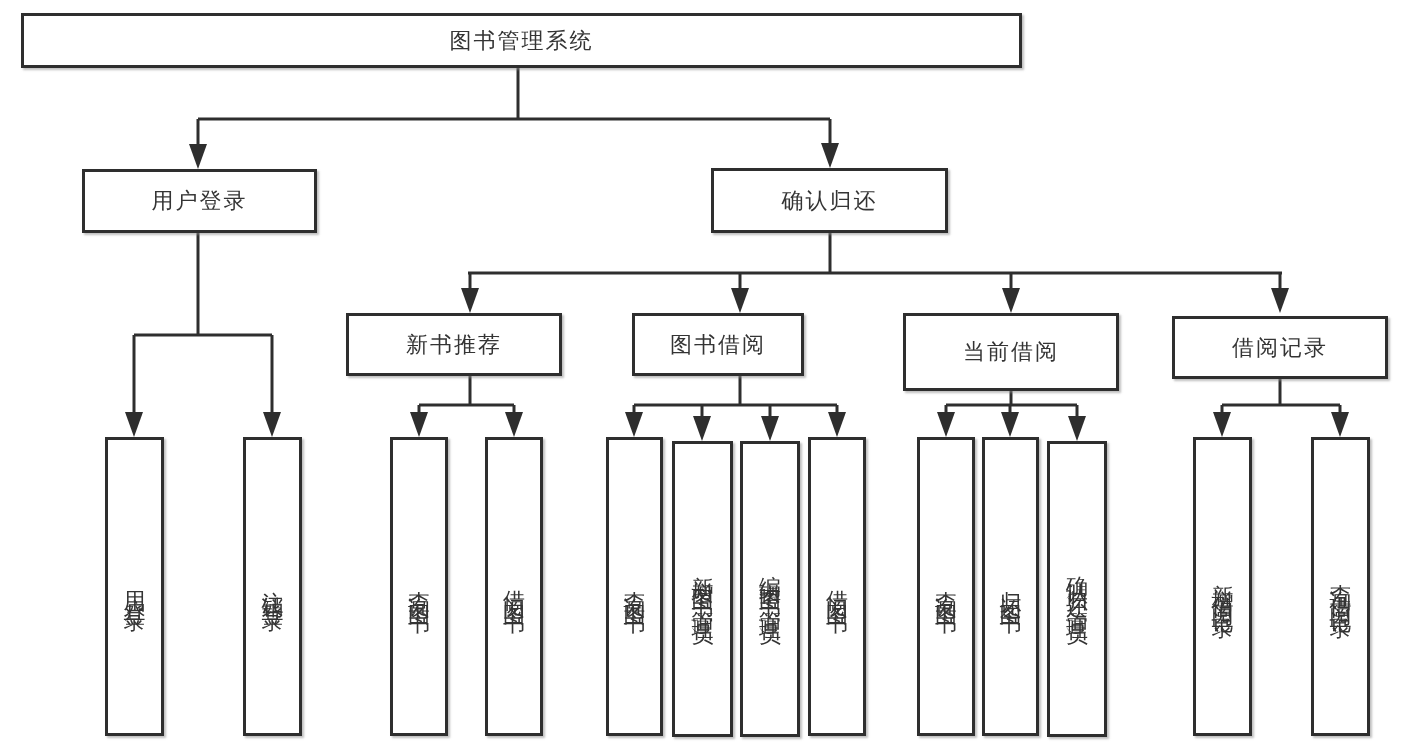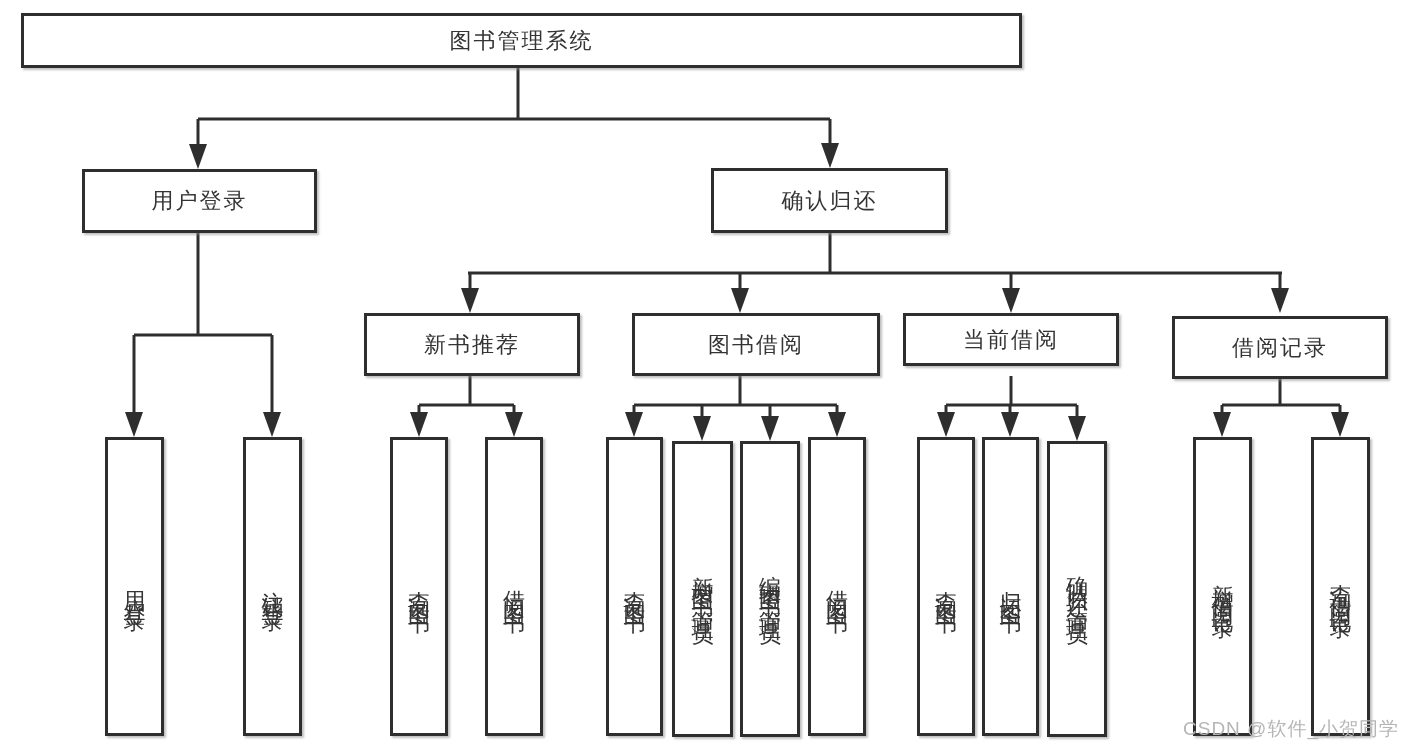--- a/index.html
+++ b/index.html
@@ -132,27 +132,27 @@
     <span>图书管理系统</span>
   </div>
 
   <div class="box hbox" style="left:82px; top:169px; width:235px; height:64px;">
     <span>用户登录</span>
   </div>
   <div class="box hbox" style="left:711px; top:168px; width:237px; height:65px;">
     <span>确认归还</span>
   </div>
 
-  <div class="box hbox" style="left:364px; top:313px; width:216px; height:63px;">
+  <div class="box hbox" style="left:346px; top:313px; width:216px; height:63px;">
     <span>新书推荐</span>
   </div>
-  <div class="box hbox" style="left:632px; top:313px; width:248px; height:63px;">
+  <div class="box hbox" style="left:632px; top:313px; width:172px; height:63px;">
     <span>图书借阅</span>
   </div>
-  <div class="box hbox" style="left:903px; top:313px; width:216px; height:53px;">
+  <div class="box hbox" style="left:903px; top:313px; width:216px; height:78px;">
     <span>当前借阅</span>
   </div>
   <div class="box hbox" style="left:1172px; top:316px; width:216px; height:63px;">
     <span>借阅记录</span>
   </div>
 
   <div class="box vbox" style="left:105px; top:437px; width:59px; height:299px;">
     <span class="vtext">用户登录</span>
   </div>
   <div class="box vbox" style="left:243px; top:437px; width:59px; height:299px;">
@@ -189,15 +189,14 @@
     <span class="vtext">确认归还（管理员）</span>
   </div>
 
   <div class="box vbox" style="left:1193px; top:437px; width:59px; height:299px;">
     <span class="vtext">新增借阅记录</span>
   </div>
   <div class="box vbox" style="left:1311px; top:437px; width:59px; height:299px;">
     <span class="vtext">查询借阅记录</span>
   </div>
 
-  <div class="watermark">CSDN @软件_小贺同学</div>
 
 </div>
 
 </body></html>

